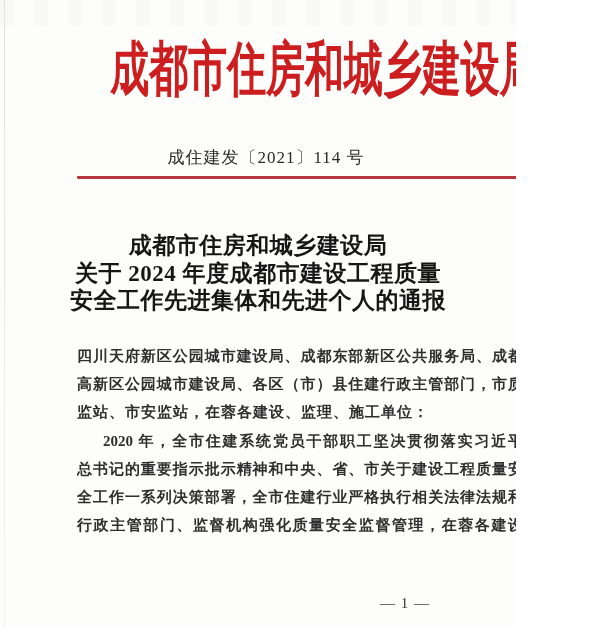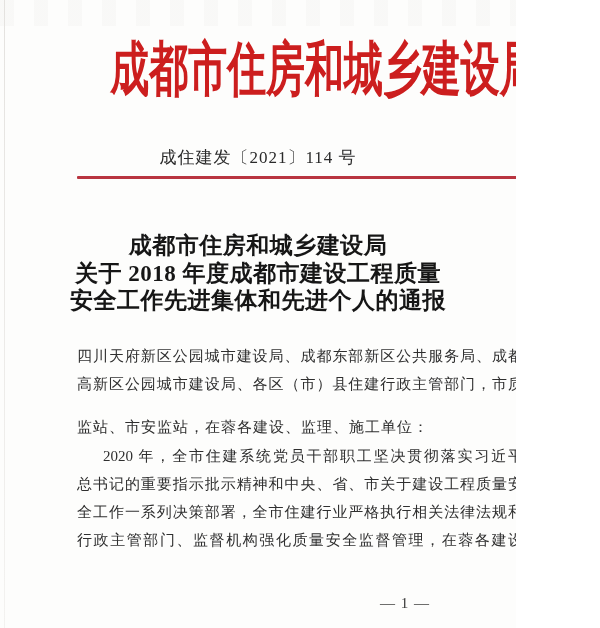--- a/index.html
+++ b/index.html
@@ -49,21 +49,21 @@
     font-size: 59px;
     font-weight: 700;
     color: var(--header-red, #cc1e1e);
     white-space: nowrap;
     transform: scaleX(0.66);
     transform-origin: 50% 50%;
   }
   
   .docnum {
     position: absolute;
-    top: 146px; left: 0;
+    top: 146px; left: 8px;
     width: 100%;
     text-align: center;
     font-size: 17px;
     letter-spacing: 1px;
     color: var(--text-black, #2a2a2a);
   }
   
   .rule {
     position: absolute;
     top: 176px; left: 77px;
@@ -90,25 +90,25 @@
     width: 446px;
     font-size: 15px;
     color: #2f2f2f;
   }
   .bline {
     height: 28.2px;
     line-height: 28.2px;
     text-align: justify;
     text-align-last: justify;
     overflow: hidden;
+    font-weight: bold;
   }
   .bline.short {
     text-align-last: left;
     letter-spacing: 1px;
-    margin-top: 15px;
   }
   .bline.indent {
     padding-left: 26px;
   }
   
   .pagenum {
     position: absolute;
     top: 595px; left: 0;
     width: 100%;
     box-sizing: border-box;
@@ -131,21 +131,21 @@
   <div class="agency-wrap">
     <span class="agency">成都市住房和城乡建设局</span>
   </div>
 
   <div class="docnum">成住建发〔2021〕114 号</div>
 
   <div class="rule"></div>
 
   <div class="title-block">
     <div>成都市住房和城乡建设局</div>
-    <div>关于 2018 年度成都市建设工程质量</div>
+    <div>关于 2024 年度成都市建设工程质量</div>
     <div>安全工作先进集体和先进个人的通报</div>
   </div>
 
   <div class="body-block">
     <div class="bline">四川天府新区公园城市建设局、成都东部新区公共服务局、成都</div>
     <div class="bline">高新区公园城市建设局、各区（市）县住建行政主管部门，市质</div>
     <div class="bline short">监站、市安监站，在蓉各建设、监理、施工单位：</div>
 
     <div class="bline indent">2020 年，全市住建系统党员干部职工坚决贯彻落实习近平</div>
     <div class="bline">总书记的重要指示批示精神和中央、省、市关于建设工程质量安</div>

